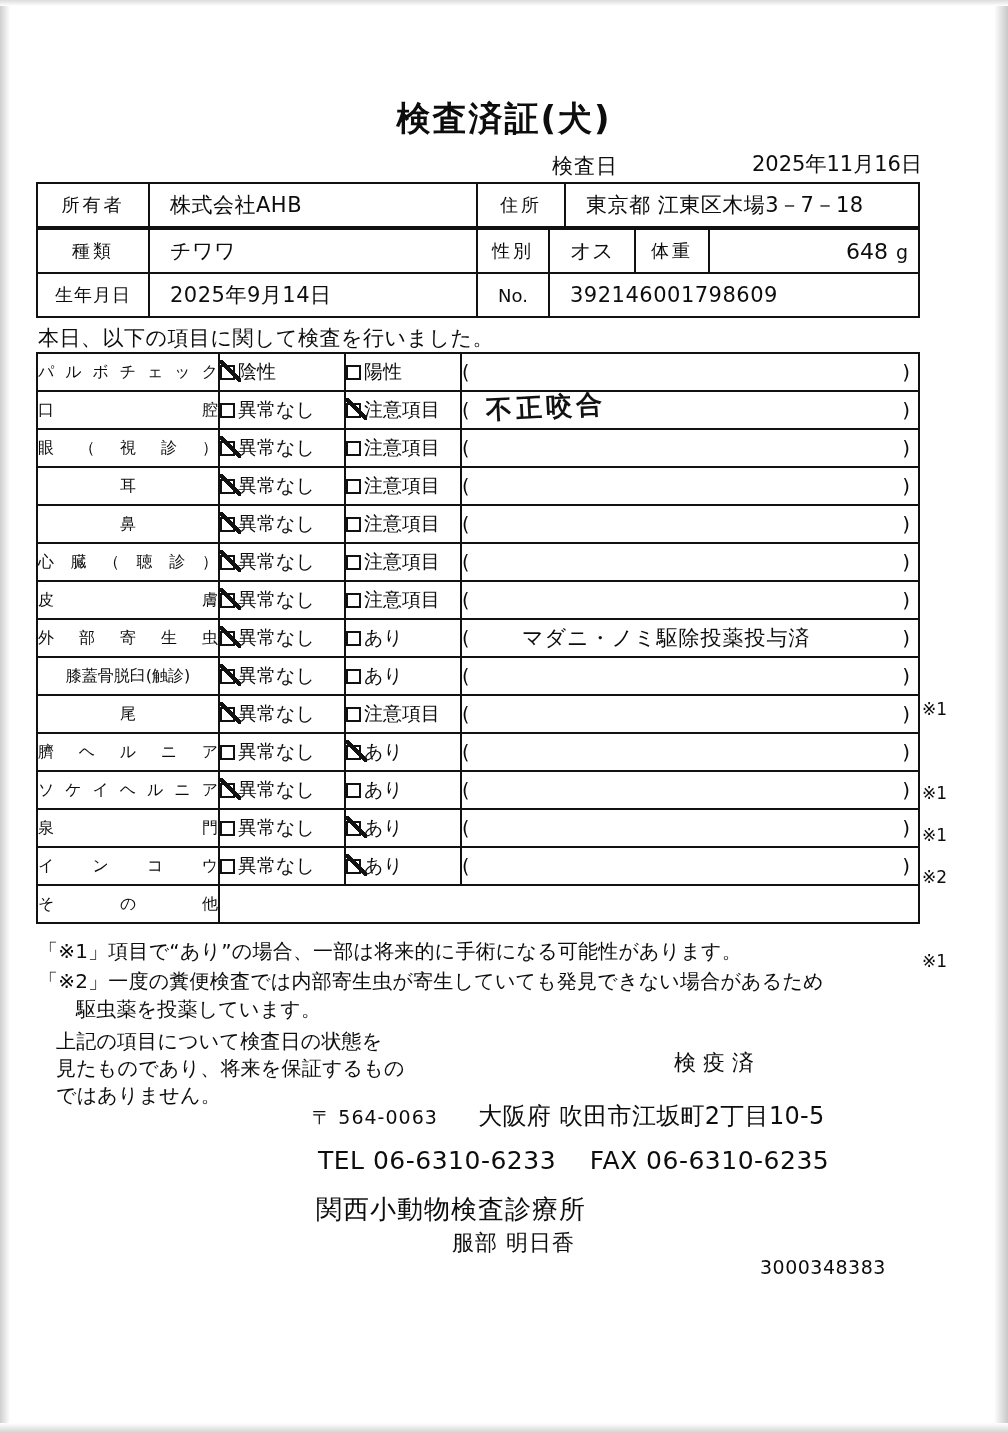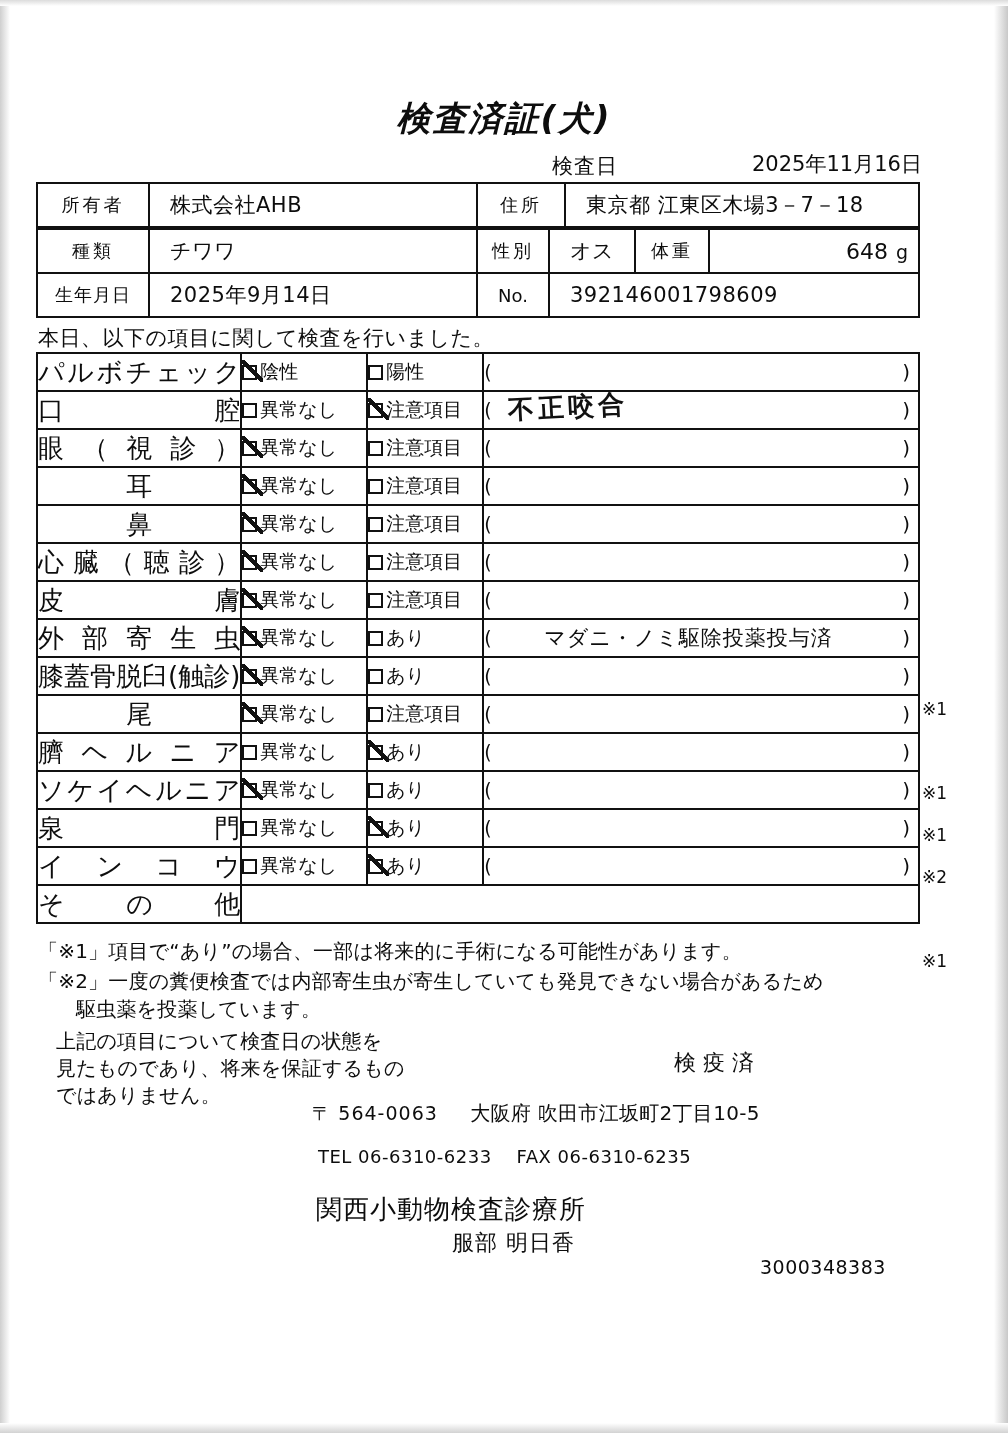--- a/index.html
+++ b/index.html
@@ -27,21 +27,20 @@
 
   
   .title {
     position: absolute;
     left: 0; top: 96px;
     width: 1008px;
     text-align: center;
     font-size: 34px;
     letter-spacing: 2px;
     font-weight: 600;
-    font-style: italic;
   }
   .exam-date-label {
     position: absolute; left: 552px; top: 152px;
     font-size: 21px; letter-spacing: 1px;
   }
   .exam-date-value {
     position: absolute; left: 752px; top: 150px;
     font-size: 21px; letter-spacing: 0px;
   }
 
@@ -63,21 +62,21 @@
     font-size: 21px; letter-spacing: 0.5px;
   }
 
   
   #check-table {
     position: absolute; left: 36px; top: 352px;
     width: 884px; border-collapse: collapse;
   }
   #check-table td { border: 2px solid #111; height: 38px; padding: 0; vertical-align: middle; }
   .c-label {
-    width: 182px; font-size: 26px; text-align: justify; text-align-last: justify;
+    width: 182px; font-size: 16px; text-align: justify; text-align-last: justify;
     padding: 0 8px; letter-spacing: 0px; white-space: nowrap;
   }
   .c-label.center { text-align: center; text-align-last: center; }
   .c-opt1 { width: 126px; padding-left: 4px; font-size: 19px; white-space: nowrap; }
   .c-opt2 { width: 116px; padding-left: 2px; font-size: 19px; white-space: nowrap; }
   .c-note { font-size: 19px; padding: 0 4px; position: relative; }
 
   .paren-l { display:inline-block; width: 14px; }
   .paren-r { position: absolute; right: 8px; top: 50%; transform: translateY(-52%); font-size: 20px; }
 
@@ -139,24 +138,24 @@
     position: absolute; left: 674px; top: 1048px;
     font-size: 22px; letter-spacing: 7px; font-weight: 400;
   }
 
   
   .clinic-addr {
     position: absolute; left: 312px; top: 1100px;
     font-size: 19px; letter-spacing: 0.3px;
   }
   .clinic-addr .zip { letter-spacing: 1px; }
-  .clinic-addr .addr { margin-left: 26px; font-size: 20px; }
+  .clinic-addr .addr { margin-left: 34px; font-size: 24px; }
   .clinic-tel {
     position: absolute; left: 318px; top: 1146px;
-    font-size: 18px; letter-spacing: 0.5px;
+    font-size: 25px; letter-spacing: 0.5px;
   }
   .clinic-name {
     position: absolute; left: 316px; top: 1192px;
     font-size: 26px; letter-spacing: 1px;
   }
   .clinic-vet {
     position: absolute; left: 452px; top: 1228px;
     font-size: 22px; letter-spacing: 1px;
   }
   .doc-ref {

